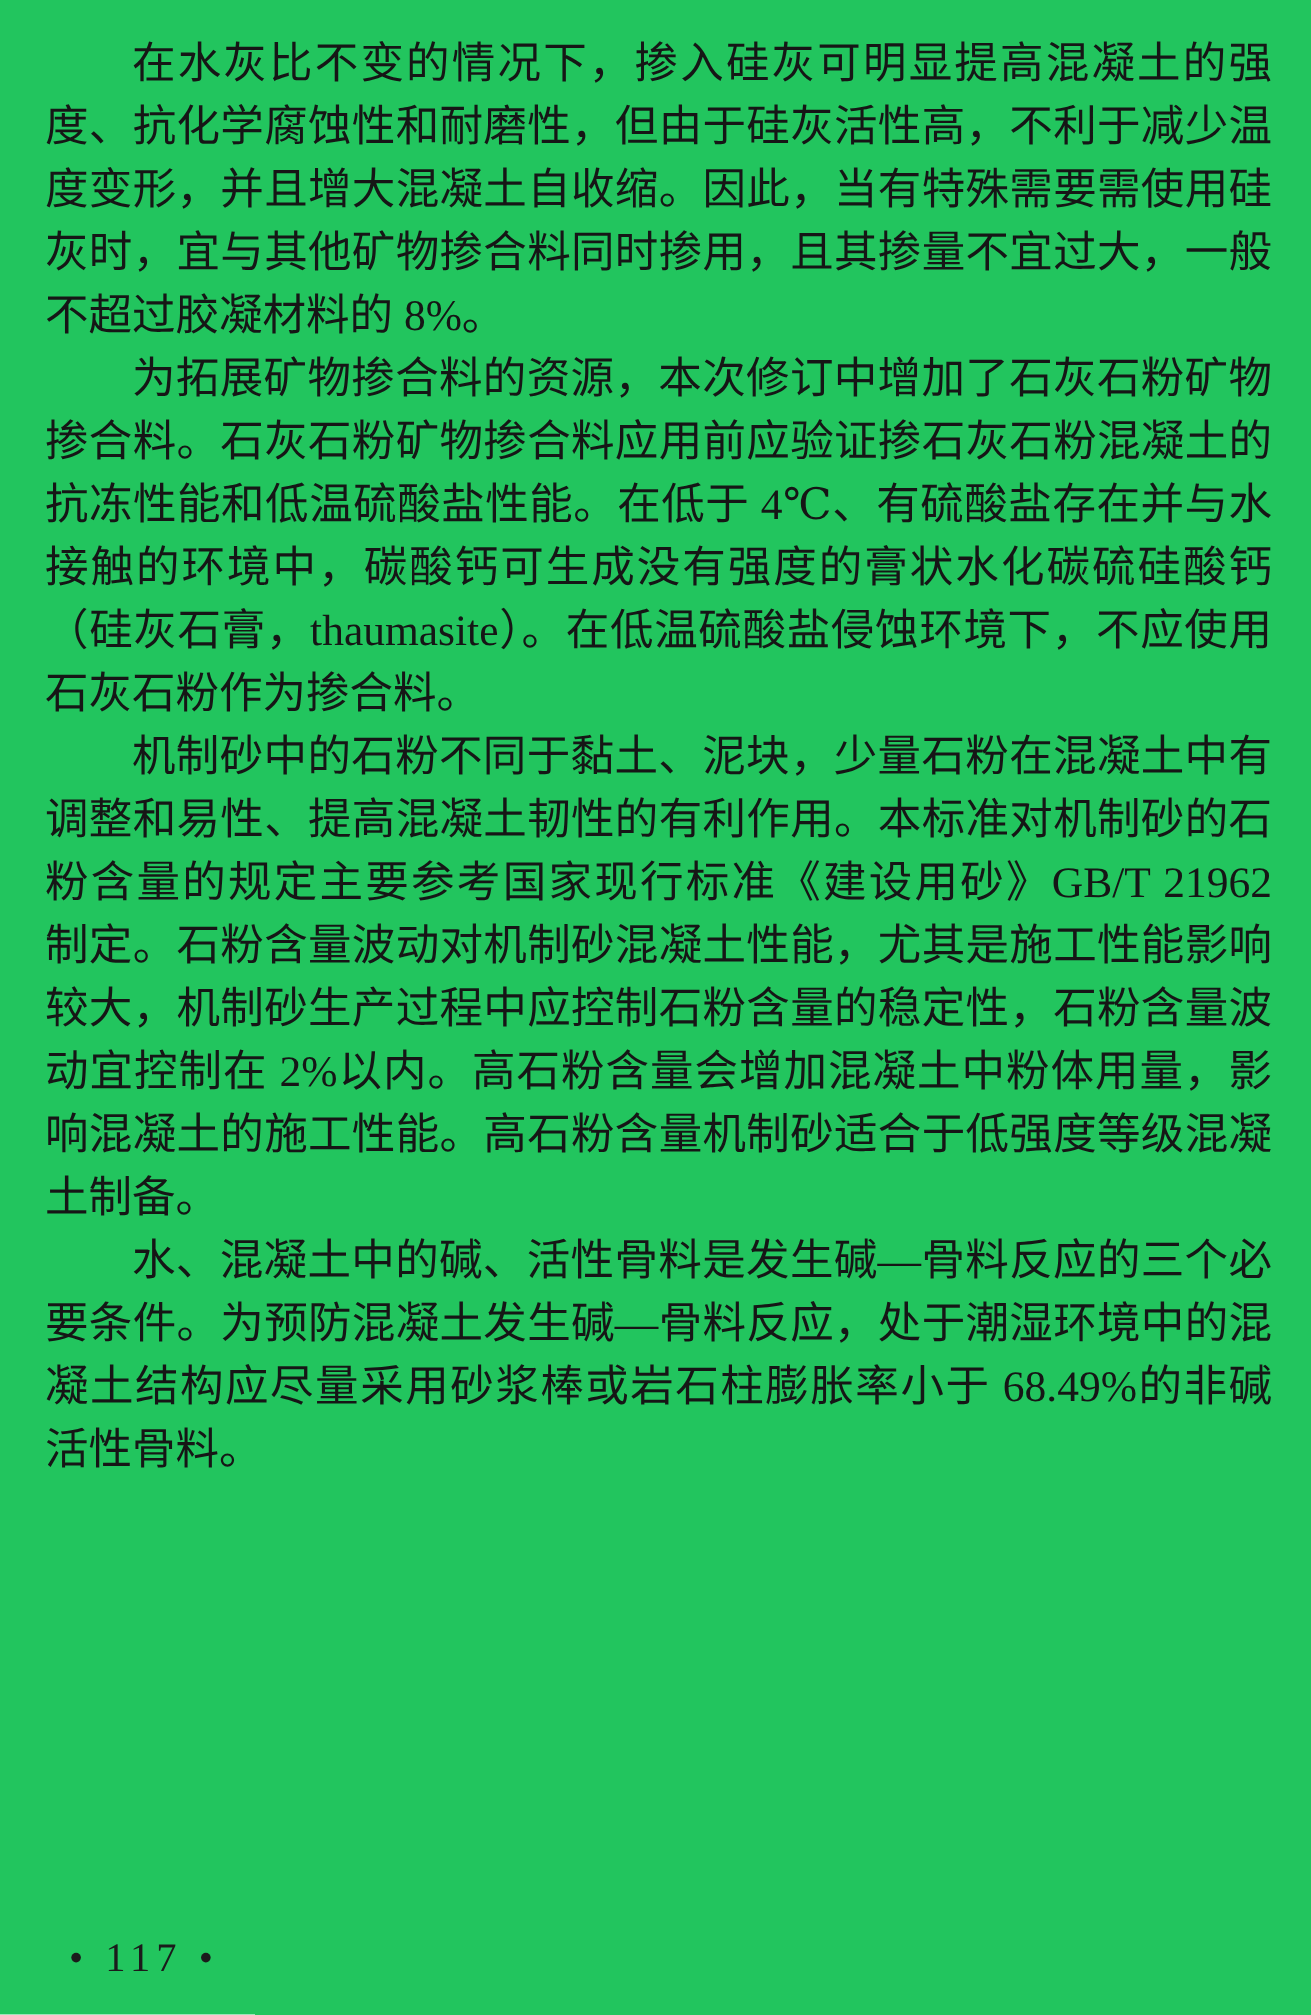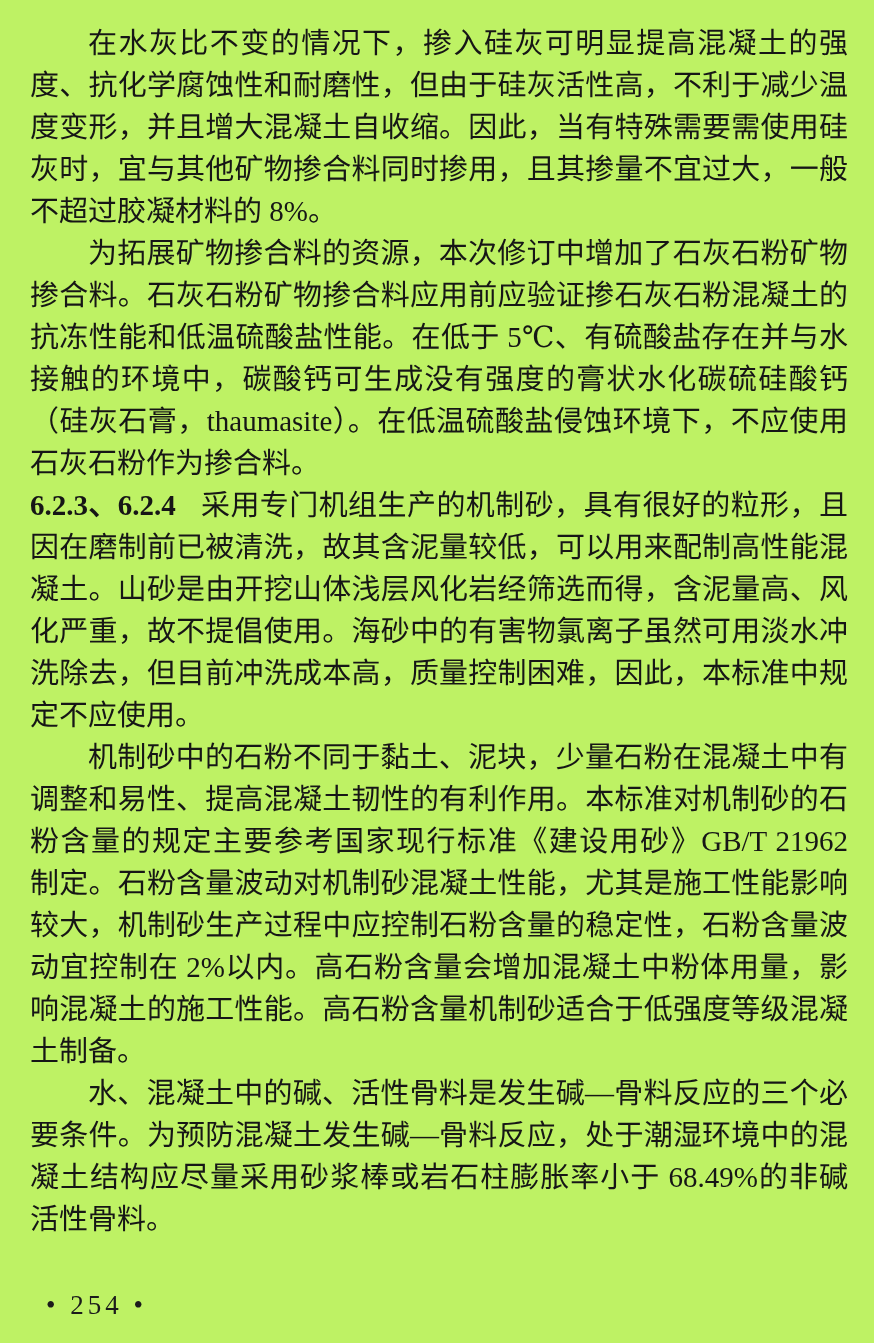--- a/index.html
+++ b/index.html
@@ -5,21 +5,21 @@
   html, body {
     margin: 0;
     padding: 0;
     background: #ffffff;
   }
   .page {
     position: relative;
     width: 874px;
     height: 1343px;
     box-sizing: border-box;
-    background: #bef264;
+    background: #22c55e;
     color: #161616;
     padding: 22px 26px 0 30px;
     font-family: "Liberation Serif", "DejaVu Serif", serif;
     font-size: 29px;
     line-height: 42px;
     text-align: justify;
     text-justify: inter-ideograph;
     overflow: hidden;
   }
   .body-para {
@@ -43,26 +43,23 @@
     color: #1b1b1b;
   }
 </style>
 </head>
 <body>
 
 <div class="page">
 
   <p class="body-para">在水灰比不变的情况下，掺入硅灰可明显提高混凝土的强度、抗化学腐蚀性和耐磨性，但由于硅灰活性高，不利于减少温度变形，并且增大混凝土自收缩。因此，当有特殊需要需使用硅灰时，宜与其他矿物掺合料同时掺用，且其掺量不宜过大，一般不超过胶凝材料的 8%。</p>
 
-  <p class="body-para">为拓展矿物掺合料的资源，本次修订中增加了石灰石粉矿物掺合料。石灰石粉矿物掺合料应用前应验证掺石灰石粉混凝土的抗冻性能和低温硫酸盐性能。在低于 5℃、有硫酸盐存在并与水接触的环境中，碳酸钙可生成没有强度的膏状水化碳硫硅酸钙（硅灰石膏，thaumasite）。在低温硫酸盐侵蚀环境下，不应使用石灰石粉作为掺合料。</p>
+  <p class="body-para">为拓展矿物掺合料的资源，本次修订中增加了石灰石粉矿物掺合料。石灰石粉矿物掺合料应用前应验证掺石灰石粉混凝土的抗冻性能和低温硫酸盐性能。在低于 4℃、有硫酸盐存在并与水接触的环境中，碳酸钙可生成没有强度的膏状水化碳硫硅酸钙（硅灰石膏，thaumasite）。在低温硫酸盐侵蚀环境下，不应使用石灰石粉作为掺合料。</p>
 
-  <p class="body-para no-indent">
-    <span class="section-num">6.2.3、6.2.4</span><span>采用专门机组生产的机制砂，具有很好的粒形，且因在磨制前已被清洗，故其含泥量较低，可以用来配制高性能混凝土。山砂是由开挖山体浅层风化岩经筛选而得，含泥量高、风化严重，故不提倡使用。海砂中的有害物氯离子虽然可用淡水冲洗除去，但目前冲洗成本高，质量控制困难，因此，本标准中规定不应使用。</span>
-  </p>
 
   <p class="body-para">机制砂中的石粉不同于黏土、泥块，少量石粉在混凝土中有调整和易性、提高混凝土韧性的有利作用。本标准对机制砂的石粉含量的规定主要参考国家现行标准《建设用砂》GB/T 21962 制定。石粉含量波动对机制砂混凝土性能，尤其是施工性能影响较大，机制砂生产过程中应控制石粉含量的稳定性，石粉含量波动宜控制在 2%以内。高石粉含量会增加混凝土中粉体用量，影响混凝土的施工性能。高石粉含量机制砂适合于低强度等级混凝土制备。</p>
 
   <p class="body-para">水、混凝土中的碱、活性骨料是发生碱—骨料反应的三个必要条件。为预防混凝土发生碱—骨料反应，处于潮湿环境中的混凝土结构应尽量采用砂浆棒或岩石柱膨胀率小于 68.49%的非碱活性骨料。</p>
 
 
-  <div class="page-footer">• 254 •</div>
+  <div class="page-footer">• 117 •</div>
 
 </div>
 
 </body></html>

